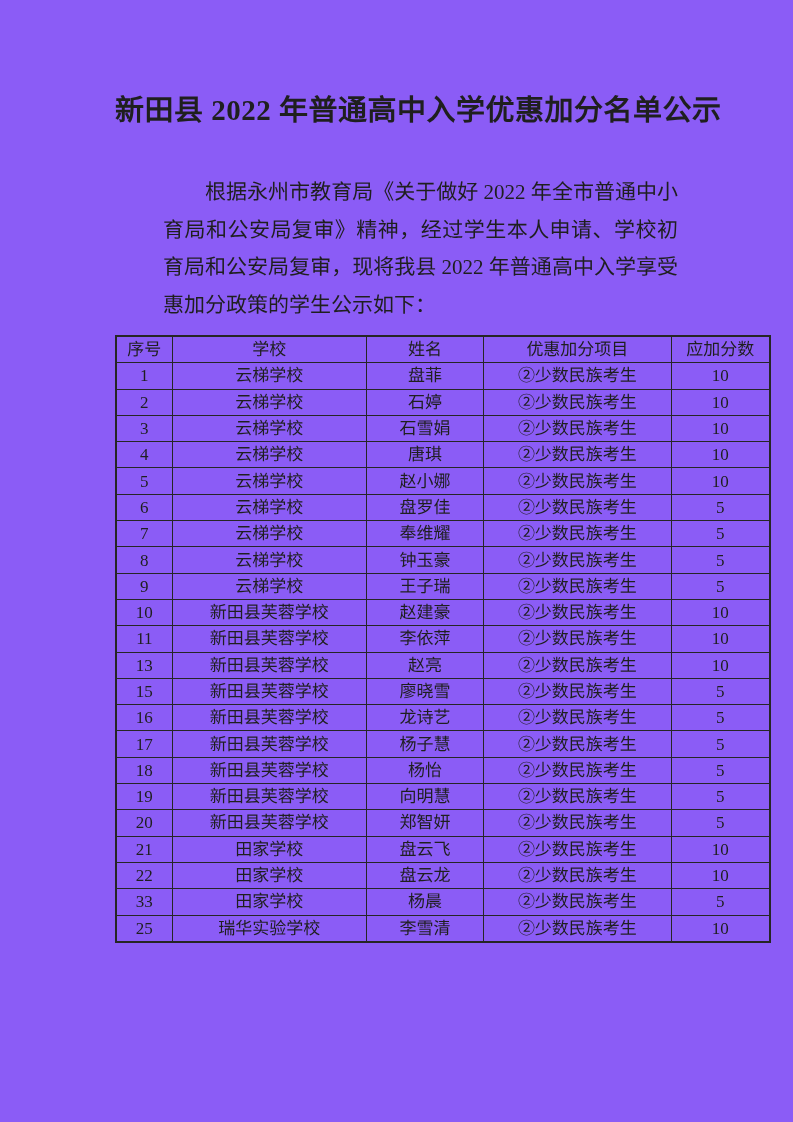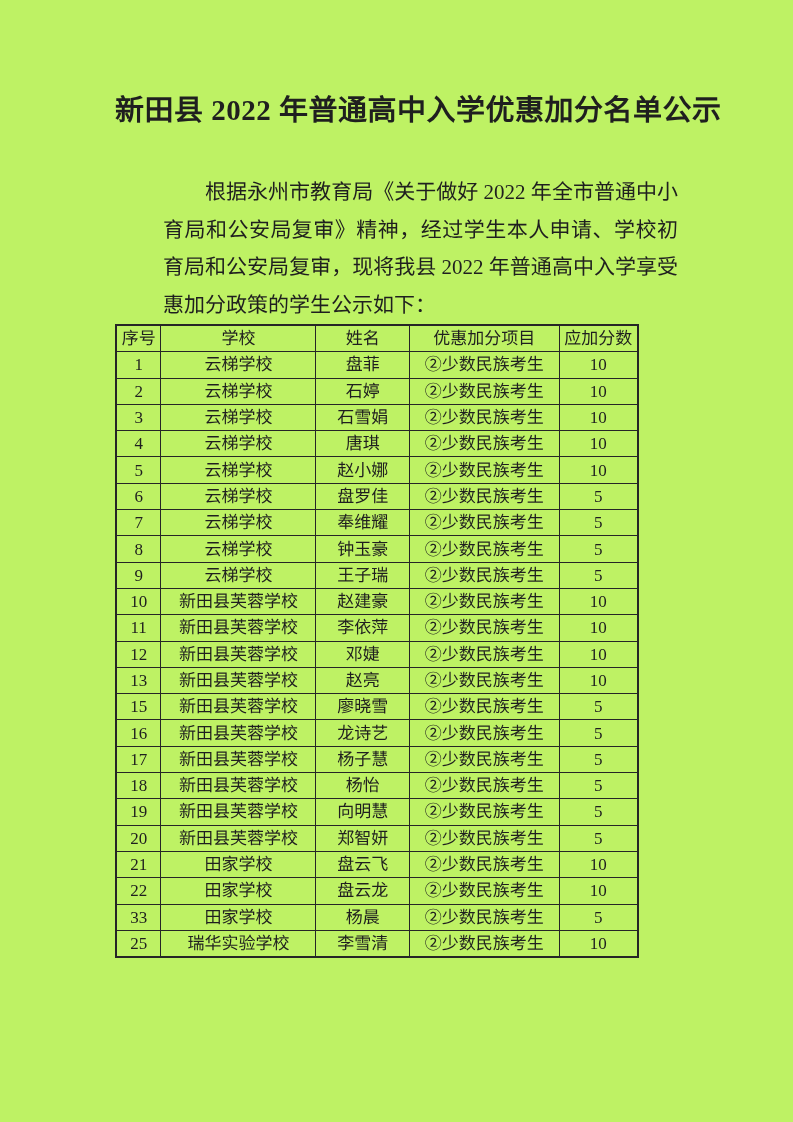--- a/index.html
+++ b/index.html
@@ -5,21 +5,21 @@
   html, body {
     margin: 0;
     padding: 0;
     background: #ffffff;
   }
   .page {
     position: relative;
     width: 793px;
     height: 1122px;
     margin: 0 auto;
-    background: #bef264;
+    background: #8b5cf6;
     box-sizing: border-box;
     padding: 88px 115px 0 115px;
     font-family: "Liberation Serif", "DejaVu Serif", serif;
     color: #1f1f1f;
     overflow: hidden;
   }
   .doc-title {
     margin: 0;
     font-size: 29px;
     font-weight: bold;
@@ -39,22 +39,22 @@
     overflow: hidden;
   }
   .intro .justify {
     text-align: justify;
     text-align-last: justify;
   }
   .intro .indent {
     text-indent: 2em;
   }
   table.score-table {
-    width: 524px;
-    margin-top: 0;
+    width: 656px;
+    margin-top: 11px;
     border-collapse: collapse;
     table-layout: fixed;
     border: 2px solid #262626;
   }
   table.score-table th,
   table.score-table td {
     border: 1px solid #262626;
     padding: 0 2px;
     height: 25.3px;
     text-align: center;
@@ -169,27 +169,20 @@
           <td>10</td>
         </tr>
         <tr>
           <td>11</td>
           <td>新田县芙蓉学校</td>
           <td>李依萍</td>
           <td>②少数民族考生</td>
           <td>10</td>
         </tr>
         <tr>
-          <td>12</td>
-          <td>新田县芙蓉学校</td>
-          <td>邓婕</td>
-          <td>②少数民族考生</td>
-          <td>10</td>
-        </tr>
-        <tr>
           <td>13</td>
           <td>新田县芙蓉学校</td>
           <td>赵亮</td>
           <td>②少数民族考生</td>
           <td>10</td>
         </tr>
         <tr>
           <td>15</td>
           <td>新田县芙蓉学校</td>
           <td>廖晓雪</td>

